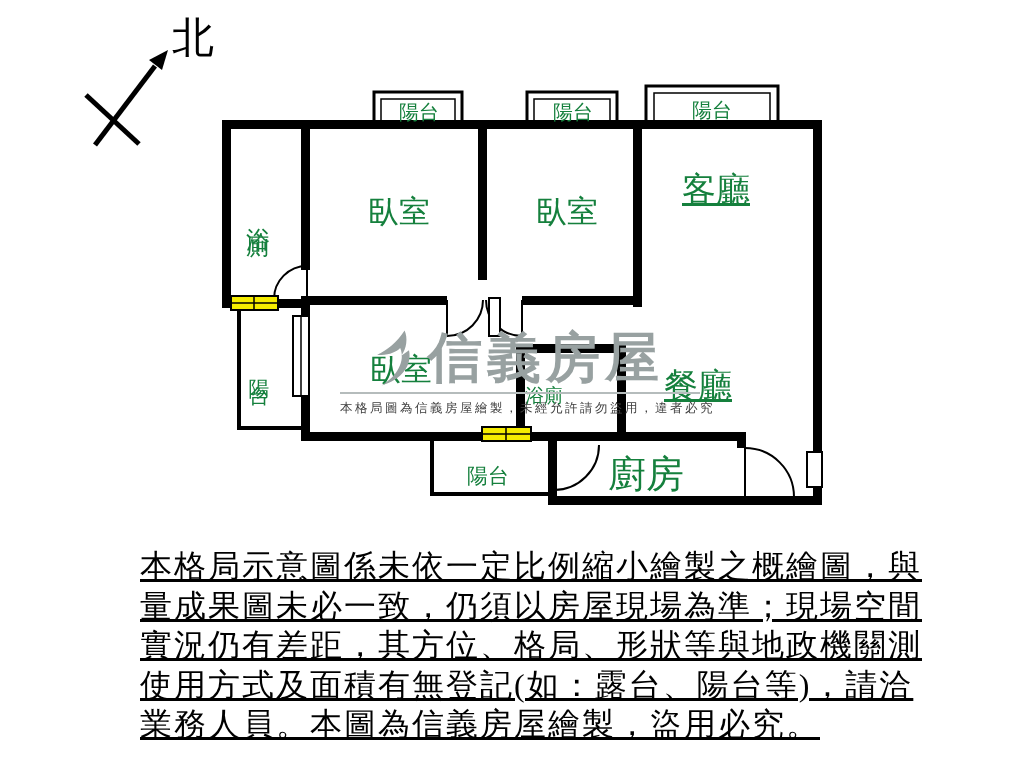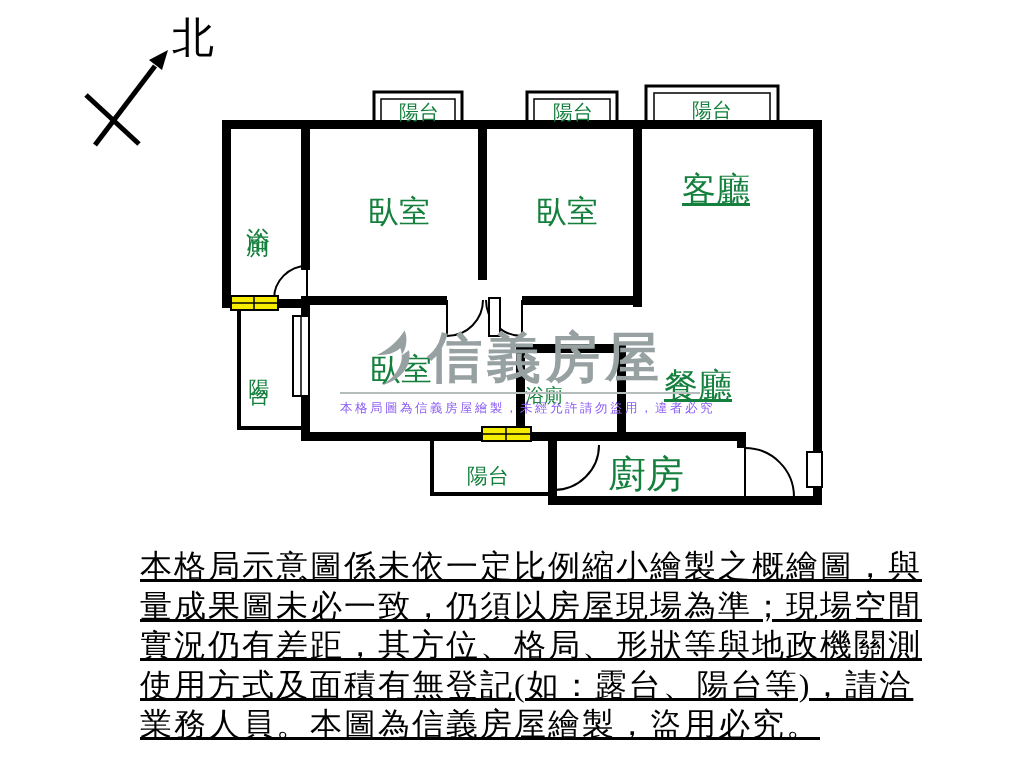--- a/index.html
+++ b/index.html
@@ -11,21 +11,21 @@
               font-family:"Liberation Sans",sans-serif;z-index:3;}
   .room-label.vertical{writing-mode:vertical-rl;text-orientation:upright;letter-spacing:5px;}
   .fs19{font-size:19px;} .fs20{font-size:20px;} .fs21{font-size:21px;} .fs24{font-size:24px;}
   .fs28{font-size:38px;} .fs31{font-size:31px;} .fs34{font-size:34px;text-decoration:underline;}
   .watermark{position:absolute;left:340px;top:328px;width:360px;text-align:center;z-index:4;color:#98a1a1;}
   .wm-main{display:flex;align-items:flex-end;justify-content:center;gap:8px;}
   .wm-logo{width:44px;height:58px;flex:0 0 auto;}
   .wm-brand{font-size:54px;font-weight:700;letter-spacing:5px;line-height:1.1;
             font-family:Liberation Sans, sans-serif;color:#98a1a1;}
   .wm-note{margin-top:5px;border-top:2px solid #b5bcbc;padding-top:6px;font-size:12.5px;
-           letter-spacing:2.5px;white-space:nowrap;color:#8b5cf6;}
+           letter-spacing:2.5px;white-space:nowrap;color:#404040;}
   .disclaimer{position:absolute;left:140px;top:547px;z-index:3;color:#000;
               font-family:"Liberation Serif",serif;font-size:32px;line-height:39.5px;letter-spacing:2px;text-decoration:underline;}
   .dline{white-space:nowrap;}
 </style>
 </head>
 <body>
 
 <div class="canvas">
 
   <svg class="plan-svg" viewBox="0 0 1024 768">

